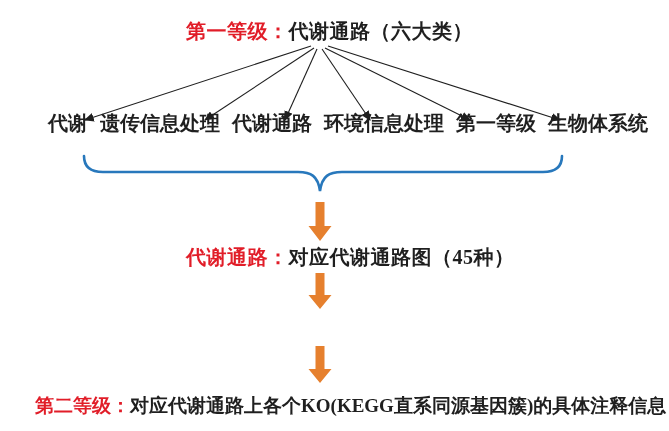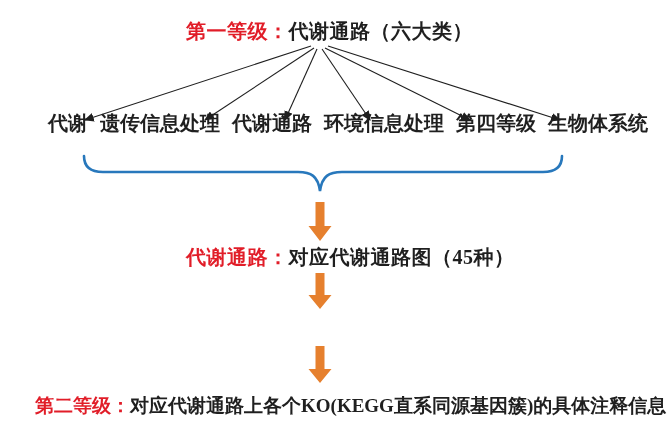--- a/index.html
+++ b/index.html
@@ -98,21 +98,21 @@
 
   <div class="row title-row">
     <span class="label-red">第一等级：</span><span>代谢通路（六大类）</span>
   </div>
 
   <div class="categories-row">
     <span>代谢</span>
     <span>遗传信息处理</span>
     <span>代谢通路</span>
     <span>环境信息处理</span>
-    <span>第四等级</span>
+    <span>第一等级</span>
     <span>生物体系统</span>
   </div>
 
   <div class="row level2-row">
     <span class="label-red">代谢通路：</span><span>对应代谢通路图（45种）</span>
   </div>
 
 
   <div class="row level4-row">
     <span class="label-red">第二等级：</span><span>对应代谢通路上各个KO(KEGG直系同源基因簇)的具体注释信息</span>

